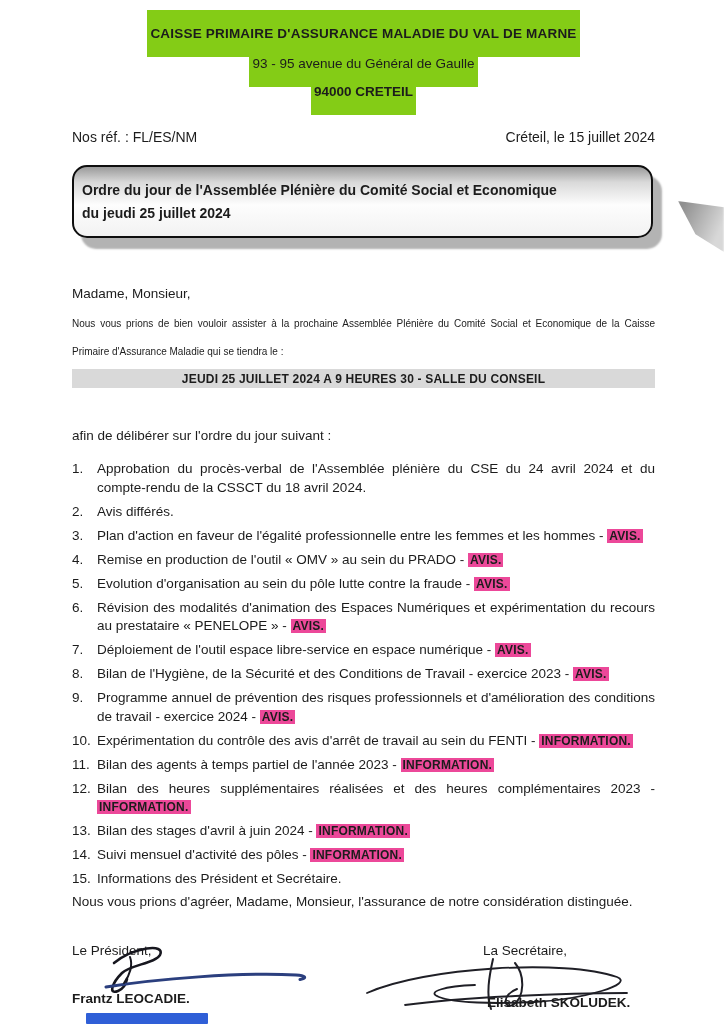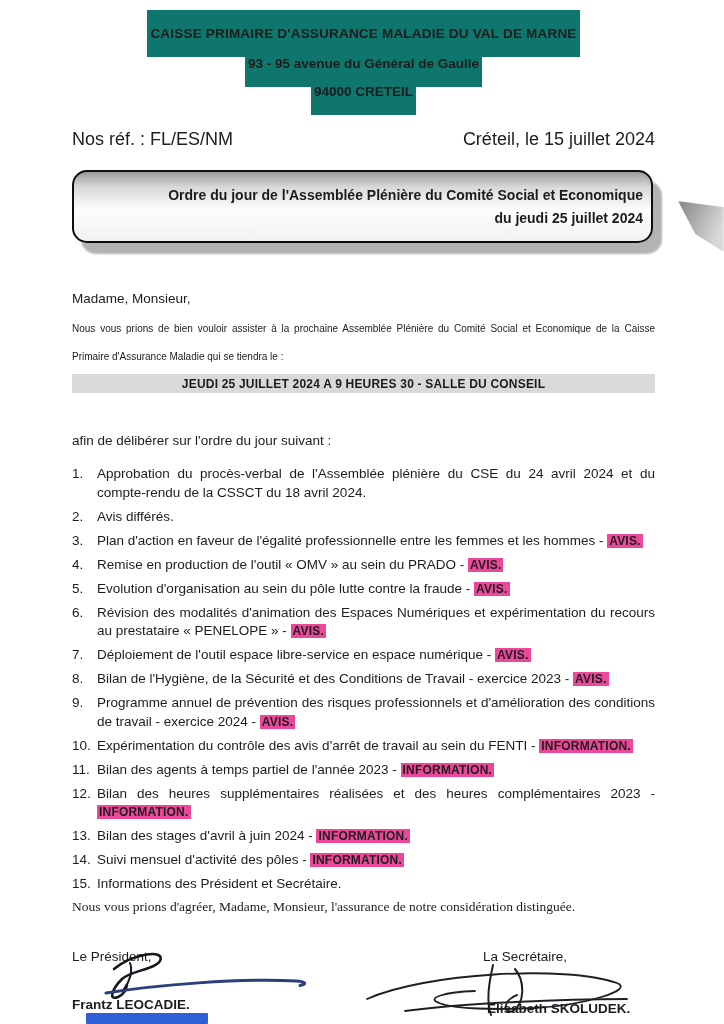--- a/index.html
+++ b/index.html
@@ -8,32 +8,32 @@
     width:724px; height:1024px;
     margin:0 auto;
     background:#ffffff;
     font-family:"Liberation Sans", sans-serif;
     color:#1c1c1c;
     overflow:hidden;
     box-sizing:border-box;
     padding:26px 69px 0 72px;
   }
   .center { text-align:center; }
-  .hl { background:#0f766e; padding:16px 3px; }
+  .hl { background:#84cc16; padding:16px 3px; }
   .org   { font-size:13.5px; font-weight:bold; margin-bottom:15px; letter-spacing:.2px; }
-  .addr  { font-size:13.5px; font-weight:bold; margin-bottom:13px; }
+  .addr  { font-size:13.5px; font-weight:normal; margin-bottom:13px; }
   .city  { font-size:13.5px; font-weight:bold; margin-bottom:30px; }
-  .refrow { display:flex; justify-content:space-between; font-size:18px; margin-bottom:20px; }
+  .refrow { display:flex; justify-content:space-between; font-size:14px; margin-bottom:20px; }
   .title-box {
     position:relative;
     border:2.5px solid #0e0e0e;
     border-radius:15px;
     background:linear-gradient(180deg,#9a9a9a 0%,#d9d9d9 22%,#fdfdfd 55%,#f2f2f2 100%);
     box-shadow:9px 11px 2px #b3b3b3;
-    text-align:right;
+    text-align:left;
     padding:12px 8px 11px 8px;
     margin:0 2px 48px 0;
   }
   .title-box .l1, .title-box .l2 { font-size:14px; font-weight:bold; line-height:23px; }
   .wedge {
     position:absolute; right:0; top:200px; width:46px; height:52px;
     background:linear-gradient(115deg,#8f8f8f 10%,#d8d8d8 80%);
     clip-path:polygon(0 2%, 100% 14%, 100% 100%, 38% 66%);
     filter:blur(1px);
   }
@@ -59,21 +59,21 @@
   }
   ol.agenda .num { position:absolute; left:0; top:0; }
   ol.agenda .tag {
     background:#ec4899;
     font-weight:bold;
     font-size:12px;
     padding:0 2px;
     letter-spacing:.2px;
   }
   ol.agenda .tag:empty { display:none; }
-  .closing { font-size:13.5px; margin-top:4px; margin-bottom:34px;font-family:Liberation Serif, serif; }
+  .closing { font-size:13.5px; margin-top:4px; margin-bottom:34px; }
   .sigrow { display:flex; justify-content:space-between; }
   .sig { position:relative; width:260px; height:110px; }
   .sig .role { font-size:13.5px; }
   .sig .name { font-size:13.5px; font-weight:bold; position:absolute; }
   .sig-left .name { left:0; top:48px; }
   .sig-right .role { margin-left:88px; }
   .sig-right .name { left:92px; top:52px; }
   .sig svg { position:absolute; pointer-events:none; }
   .sig-left svg { left:28px; top:2px; }
   .sig-right svg { left:-30px; top:10px; }

